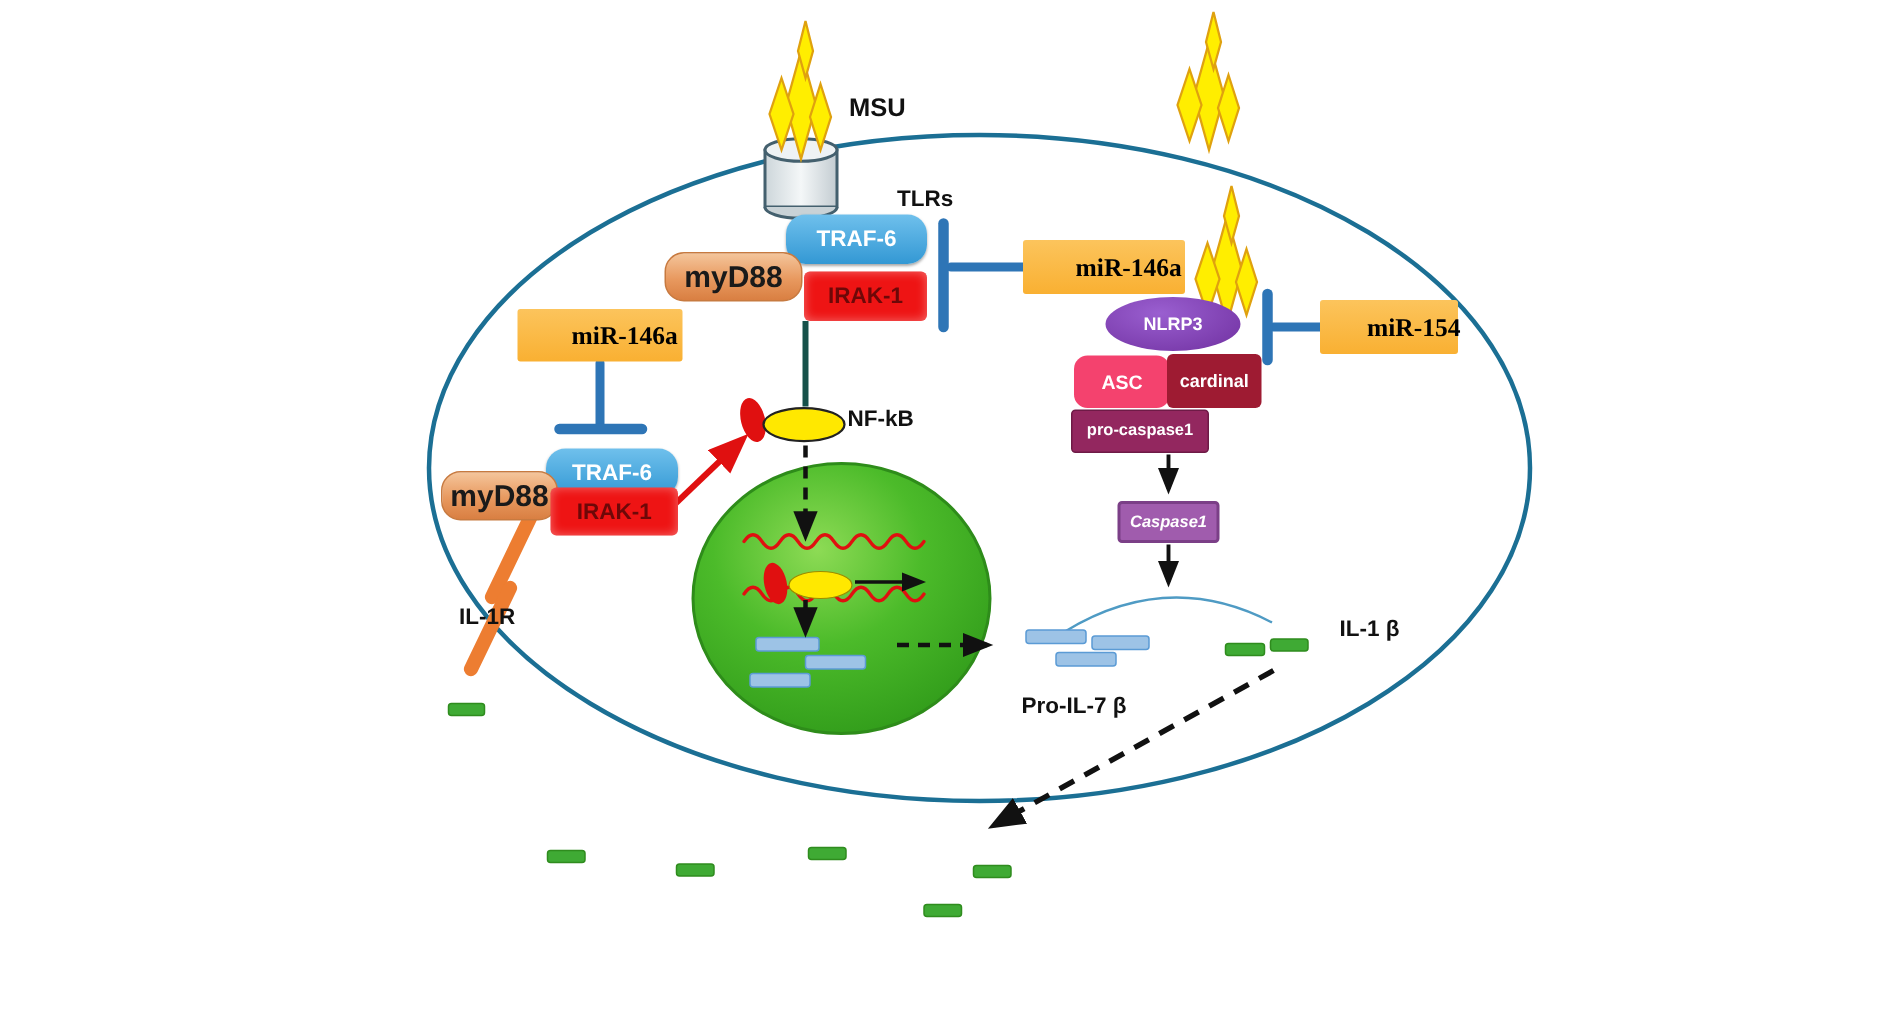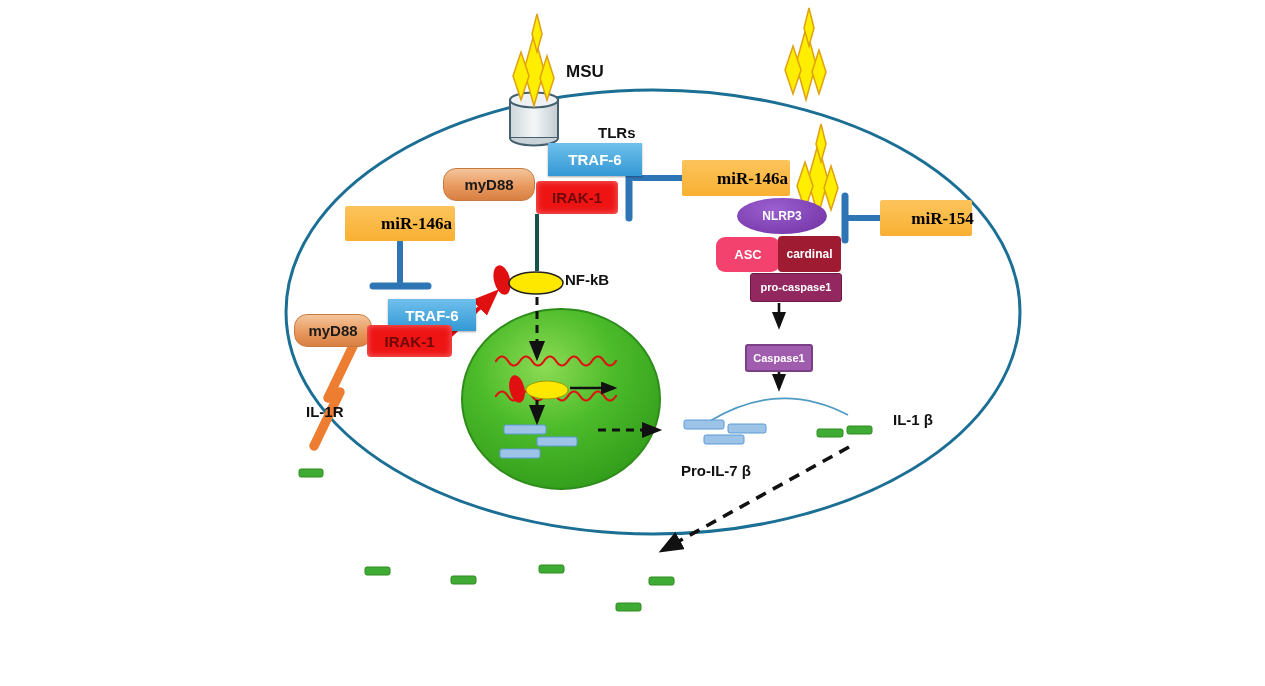--- a/index.html
+++ b/index.html
@@ -4,23 +4,23 @@
 <style>
   * { margin:0; padding:0; box-sizing:border-box; }
   html,body { background:#fff; }
   body { font-family:"Liberation Sans", sans-serif; }
   .stage { position:relative; width:1232px; height:686px; background:#fff; overflow:hidden; }
   .stage > svg { position:absolute; left:0; top:0; }
   .lbl { position:absolute; font-weight:bold; color:#111; white-space:nowrap; }
   .box { position:absolute; display:flex; align-items:center; justify-content:center;
          font-weight:bold; white-space:nowrap; line-height:1; }
   .box-traf6 { background:linear-gradient(180deg,#6fc0ec, var(--traf6-fill,#3398d4));
-               color:#fff; border-radius:0; font-size:15px; box-shadow:0 1px 2px rgba(0,0,0,.35);margin-left:24px; }
+               color:#fff; border-radius:13px; font-size:15px; box-shadow:0 1px 2px rgba(0,0,0,.35); }
   .box-myd88 { background:linear-gradient(180deg,#f4c59b, var(--myd88-fill,#e8995f) 55%, #d97f42);
-               color:#1a1a1a; border-radius:13px; font-size:15px; border:1px solid #c77a40; }
+               color:#1a1a1a; border-radius:13px; font-size:20px; border:1px solid #c77a40; }
   .box-irak1 { background:var(--irak1-fill,#ee1414); color:#6d0808; border-radius:4px;
                font-size:15px; box-shadow:inset 0 0 7px rgba(255,255,255,.4); }
   .box-mir   { background:linear-gradient(180deg,#fcc45c, var(--mir-fill,#f9b032));
                color:#000; font-size:17px; font-family:"Liberation Serif", serif; border-radius:2px;padding-left:33px; }
   .box-nlrp3 { background:radial-gradient(ellipse at 40% 30%, #9a5fd0, var(--nlrp3-purple,#7030a0));
                color:#fff; border-radius:50%; font-size:12px; }
   .box-asc   { background:var(--asc-pink,#f4426e); color:#fff; border-radius:9px; font-size:13px; }
   .box-cardinal { background:var(--cardinal-red,#9e1b32); color:#fff; border-radius:4px; font-size:12px;text-align:right; }
   .box-procasp  { background:var(--pro-caspase-fill,#93275f); color:#fff; border:1px solid #6e1a46;
                   border-radius:3px; font-size:11px; }
@@ -147,22 +147,22 @@
   <div class="lbl" style="left:893px; top:411px; font-size:15px;">IL-1 β</div>
 
   <div class="box box-traf6" style="left:524px; top:143px; width:94px; height:33px;">TRAF-6</div>
   <div class="box box-myd88" style="left:443px; top:168px; width:92px; height:33px;">myD88</div>
   <div class="box box-irak1" style="left:536px; top:181px; width:82px; height:33px;">IRAK-1</div>
   <div class="box box-mir" style="left:682px; top:160px; width:108px; height:36px;">miR-146a</div>
 
   <div class="box box-asc" style="left:716px; top:237px; width:64px; height:35px;">ASC</div>
   <div class="box box-cardinal" style="left:778px; top:236px; width:63px; height:36px;">cardinal</div>
   <div class="box box-nlrp3" style="left:737px; top:198px; width:90px; height:36px;">NLRP3</div>
-  <div class="box box-procasp" style="left:750px; top:273px; width:92px; height:29px;">pro-caspase1</div>
-  <div class="box box-casp" style="left:745px; top:344px; width:68px; height:28px;">Caspase1</div>
+  <div class="box box-procasp" style="left:714px; top:273px; width:92px; height:29px;">pro-caspase1</div>
+  <div class="box box-casp" style="left:745px; top:334px; width:68px; height:28px;font-style:italic;">Caspase1</div>
   <div class="box box-mir" style="left:880px; top:200px; width:92px; height:36px;">miR-154</div>
 
   <div class="box box-mir" style="left:345px; top:206px; width:110px; height:35px;">miR-146a</div>
   <div class="box box-traf6" style="left:364px; top:299px; width:88px; height:32px;">TRAF-6</div>
   <div class="box box-myd88" style="left:294px; top:314px; width:78px; height:33px;">myD88</div>
   <div class="box box-irak1" style="left:367px; top:325px; width:85px; height:32px;">IRAK-1</div>
 
 </div>
 
 </body></html>

